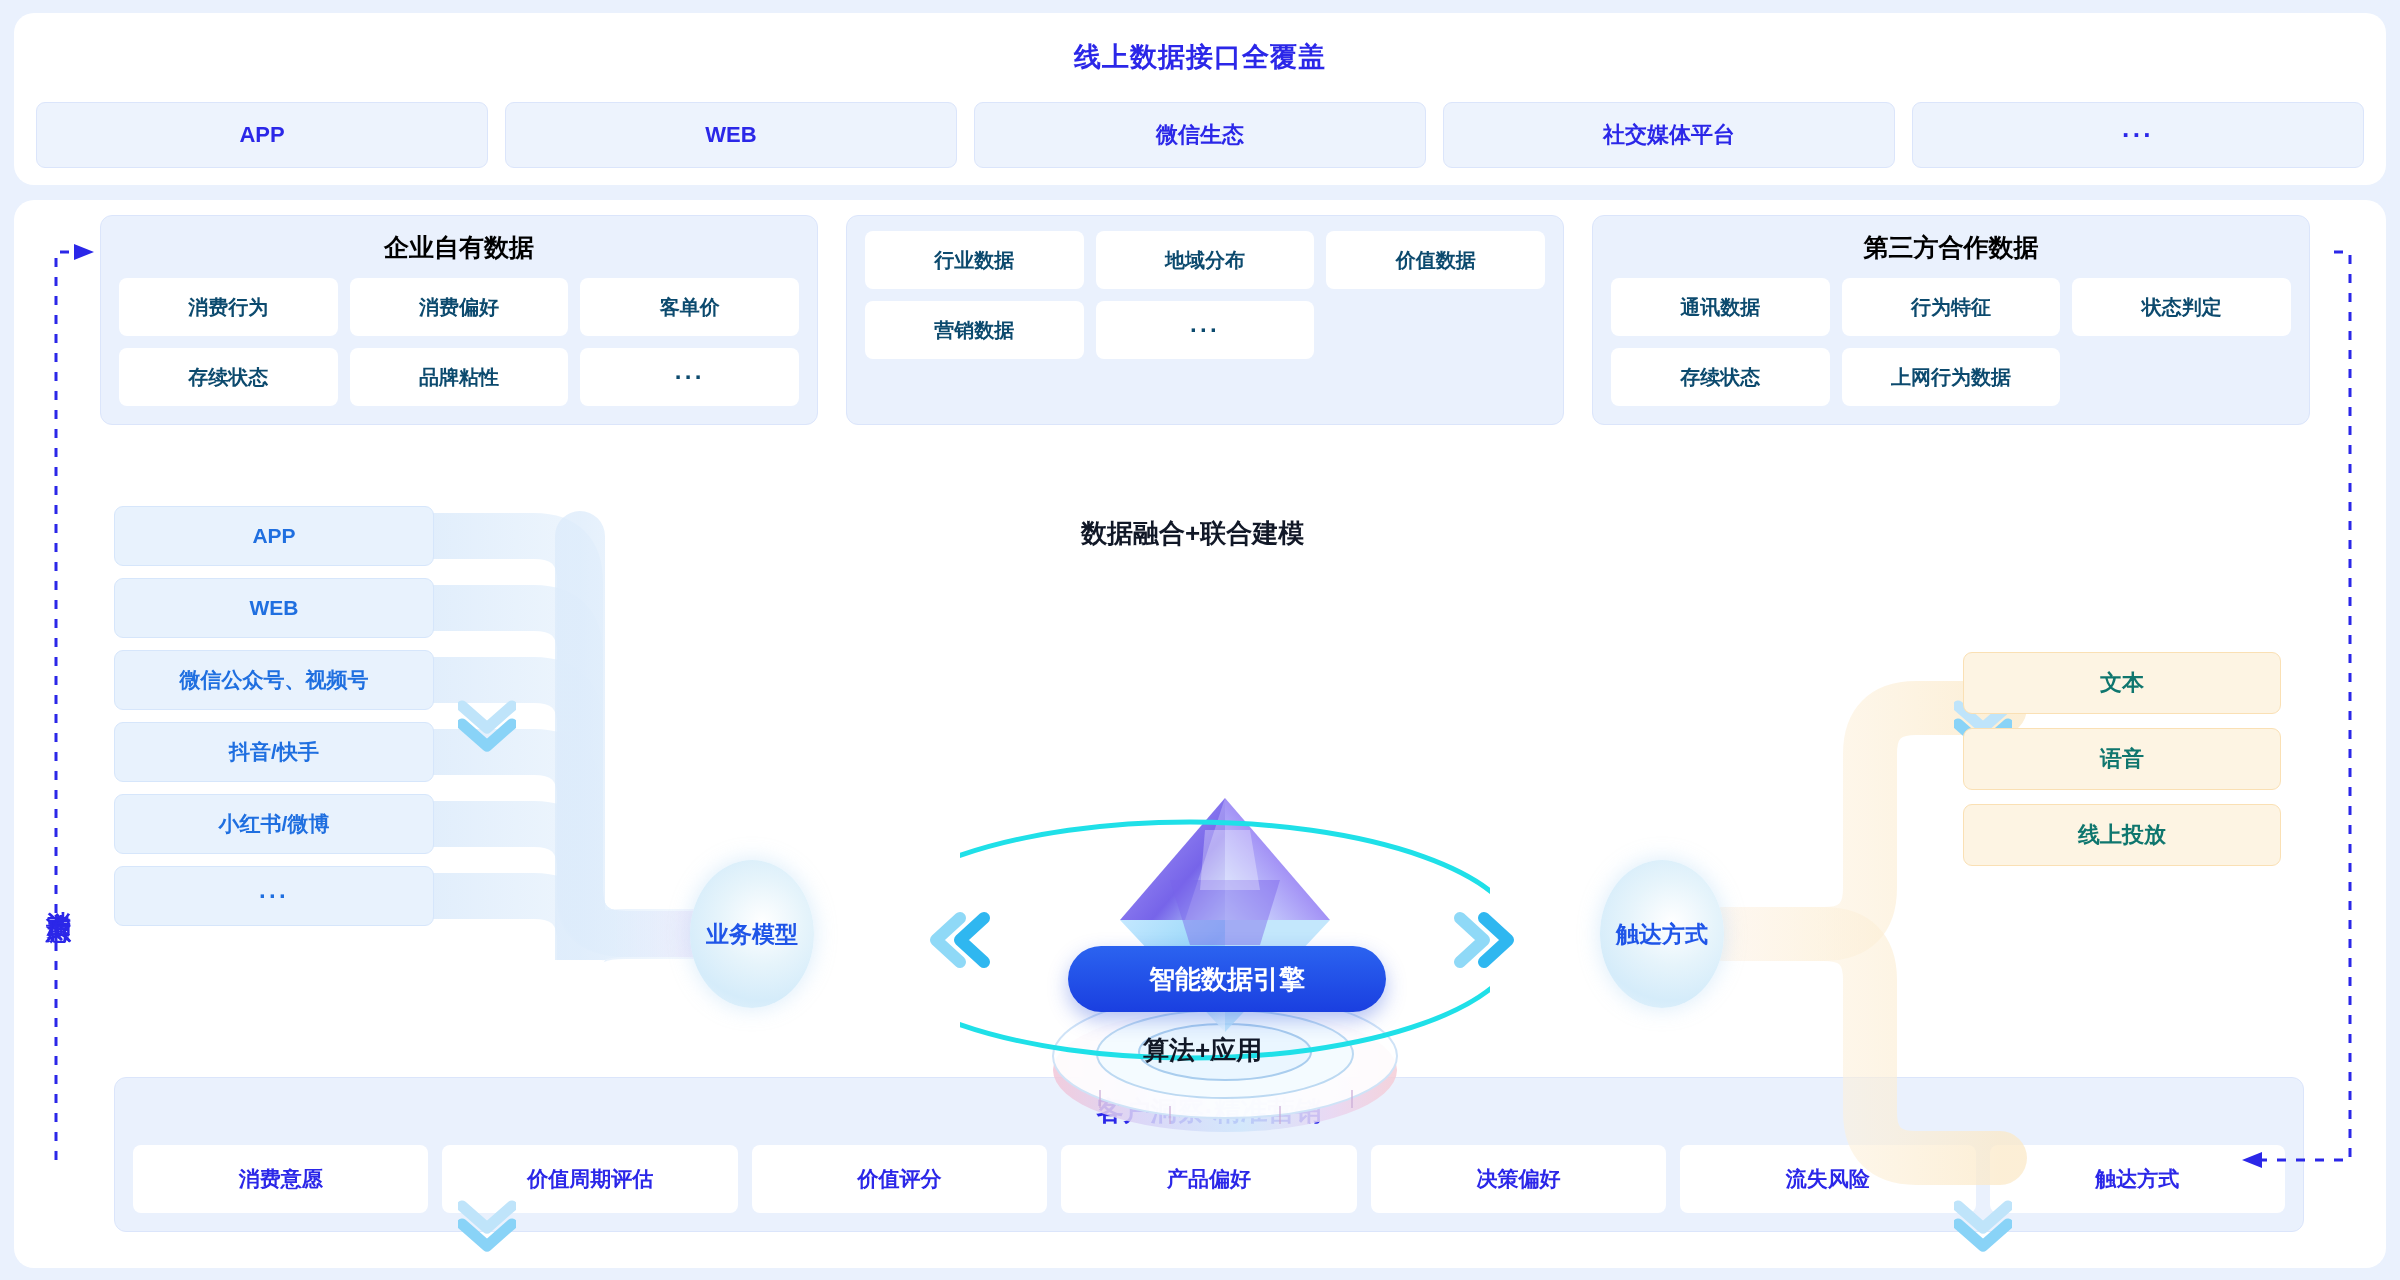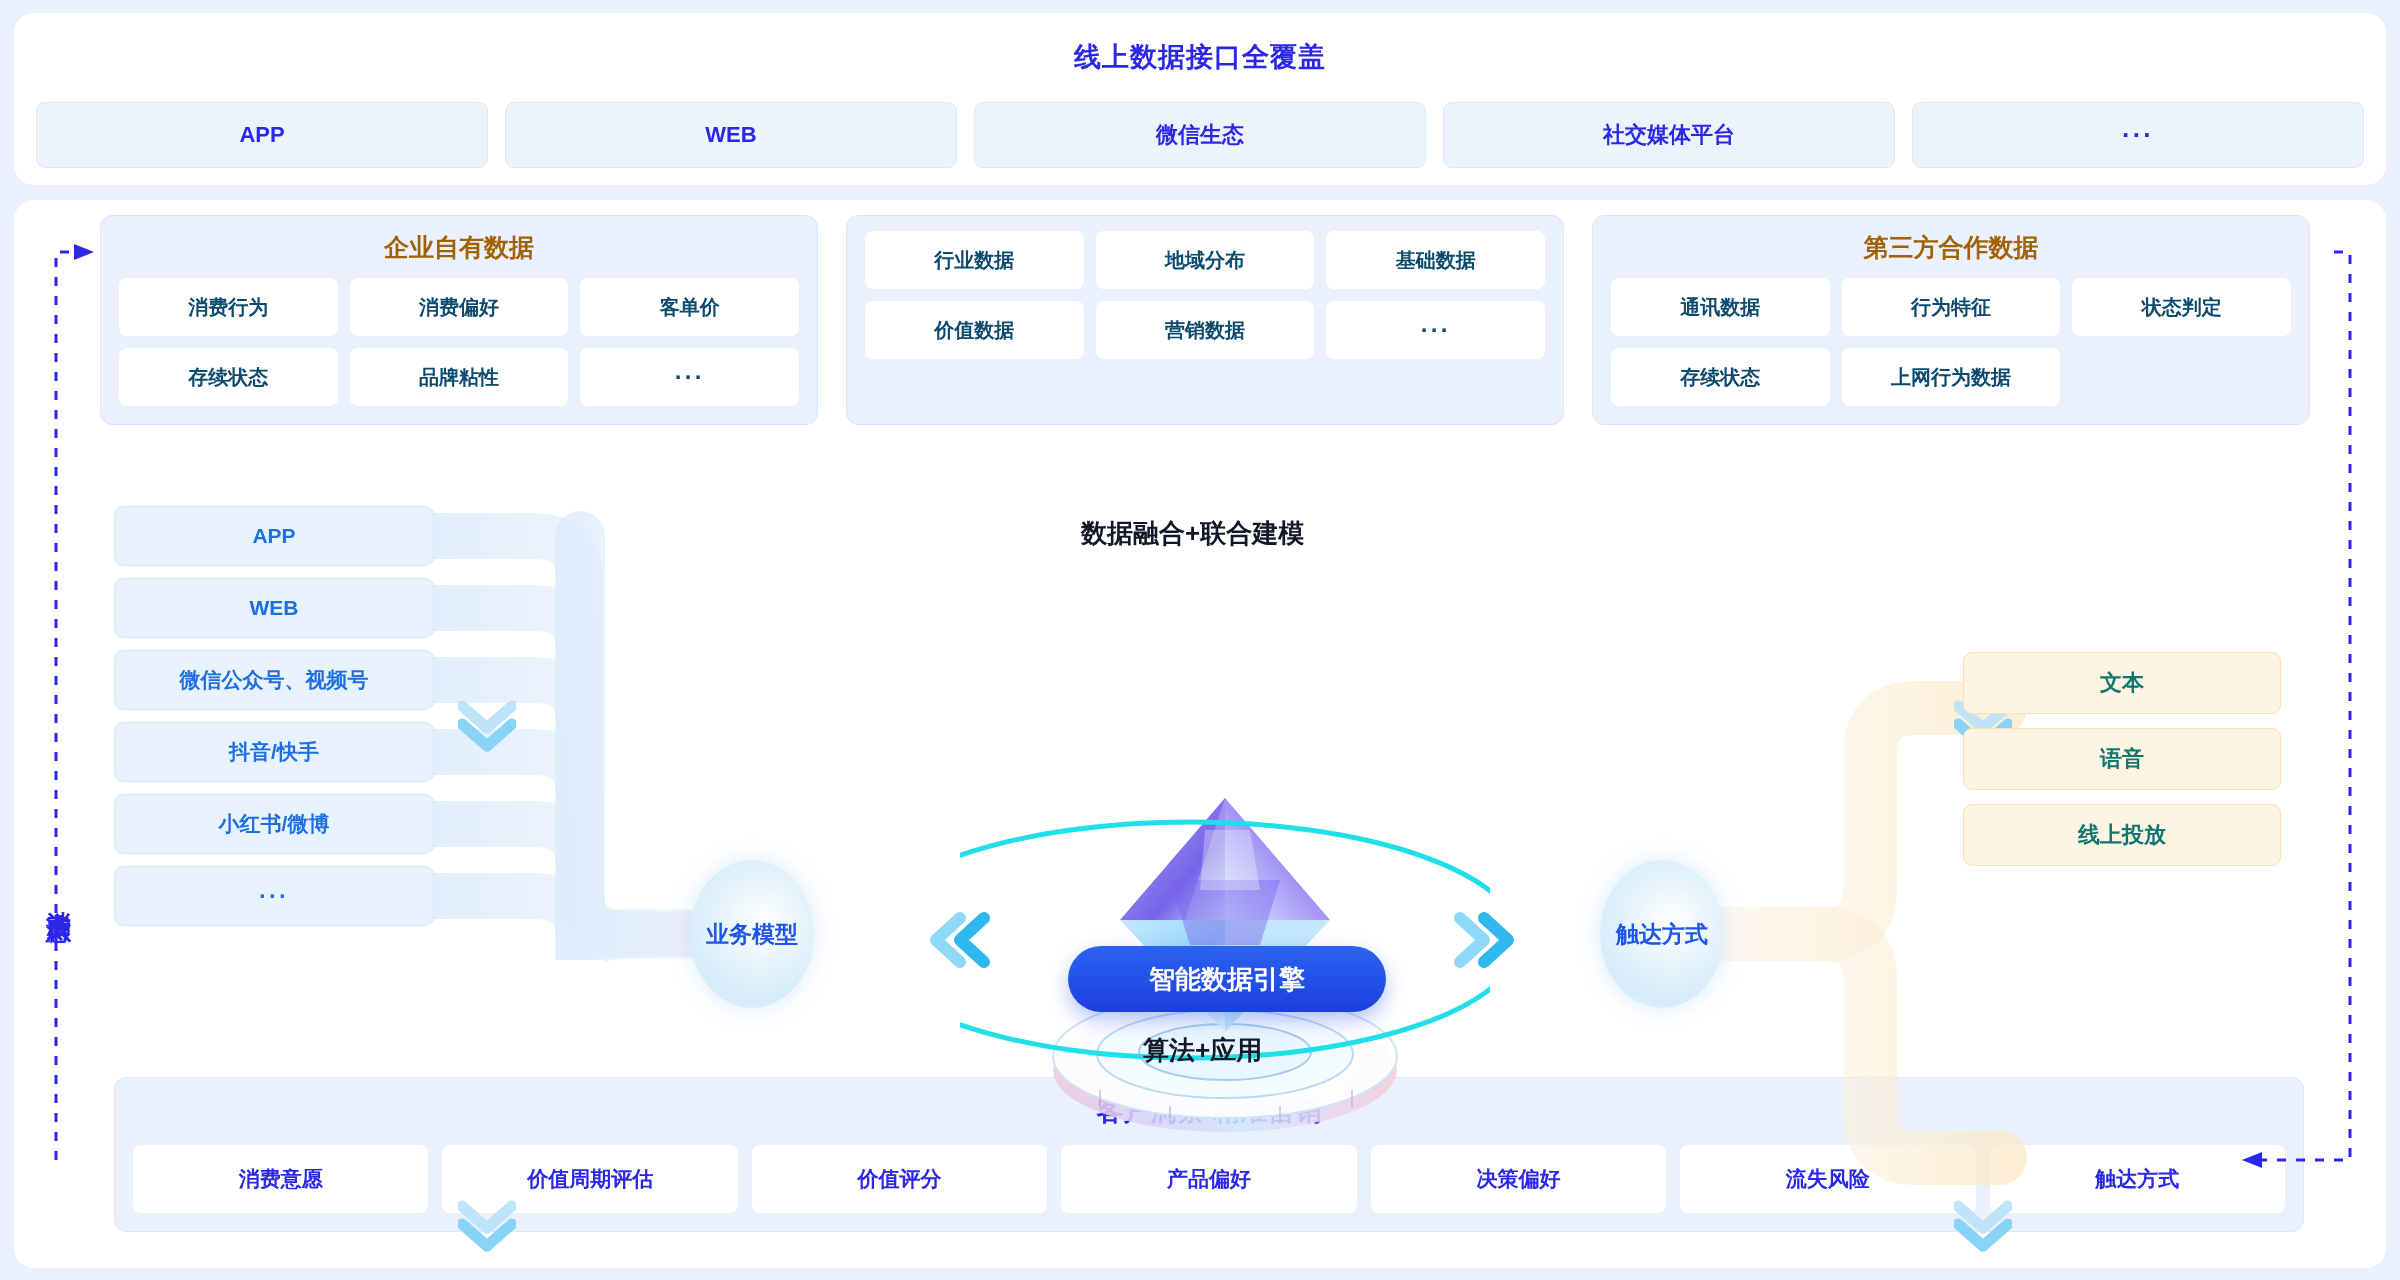--- a/index.html
+++ b/index.html
@@ -41,21 +41,21 @@
   
   .groups {
     position: absolute; left: 86px; top: 15px; width: 2210px;
     display: flex; gap: 28px;
   }
   .group {
     flex: 1; background: #eaf1fd; border: 1px solid #dbe5fb; border-radius: 12px;
     padding: 15px 18px 18px 18px;
   }
   .group-title {
-    text-align: center; color: #a16207; font-size: 25px; font-weight: bold;
+    text-align: center; color: #000000; font-size: 25px; font-weight: bold;
     margin-bottom: 14px;
   }
   .group-grid { display: flex; flex-wrap: wrap; gap: 12px; }
   .group-cell {
     width: calc((100% - 24px) / 3); height: 58px;
     background: #ffffff; border-radius: 8px;
     display: flex; align-items: center; justify-content: center;
     color: #0c4a6e; font-size: 20px; font-weight: bold;
   }
   .group-cell.empty { background: transparent; }
@@ -222,21 +222,20 @@
           <div class="group-cell">存续状态</div>
           <div class="group-cell">品牌粘性</div>
           <div class="group-cell dots">···</div>
         </div>
       </div>
 
       <div class="group">
         <div class="group-grid">
           <div class="group-cell">行业数据</div>
           <div class="group-cell">地域分布</div>
-          <div class="group-cell">基础数据</div>
           <div class="group-cell">价值数据</div>
           <div class="group-cell">营销数据</div>
           <div class="group-cell dots">···</div>
         </div>
       </div>
 
       <div class="group">
         <div class="group-title">第三方合作数据</div>
         <div class="group-grid">
           <div class="group-cell">通讯数据</div>

